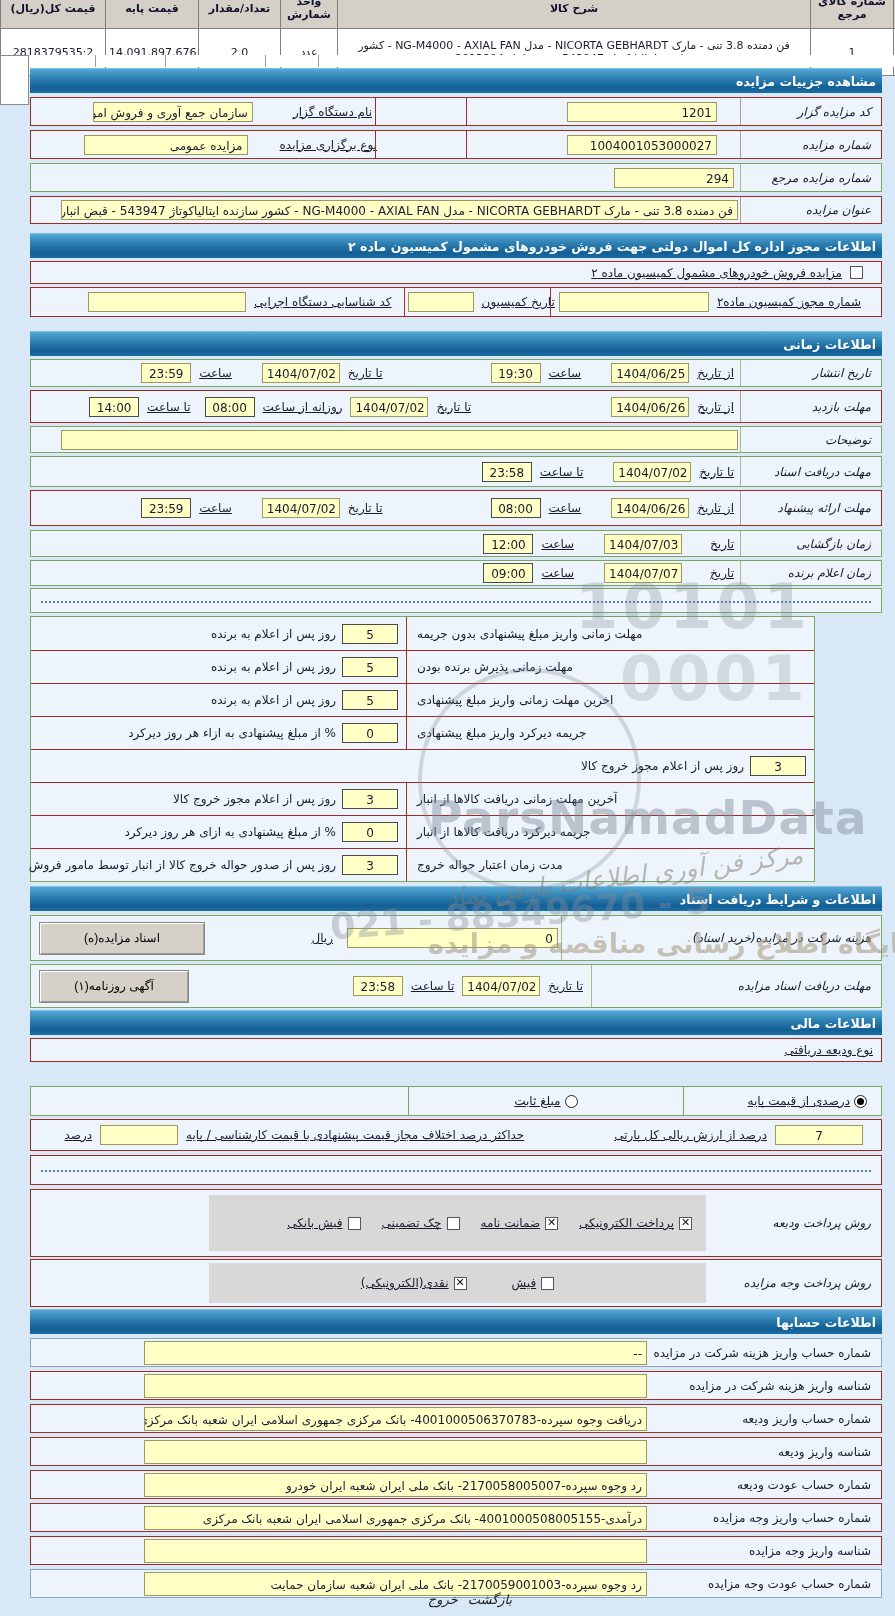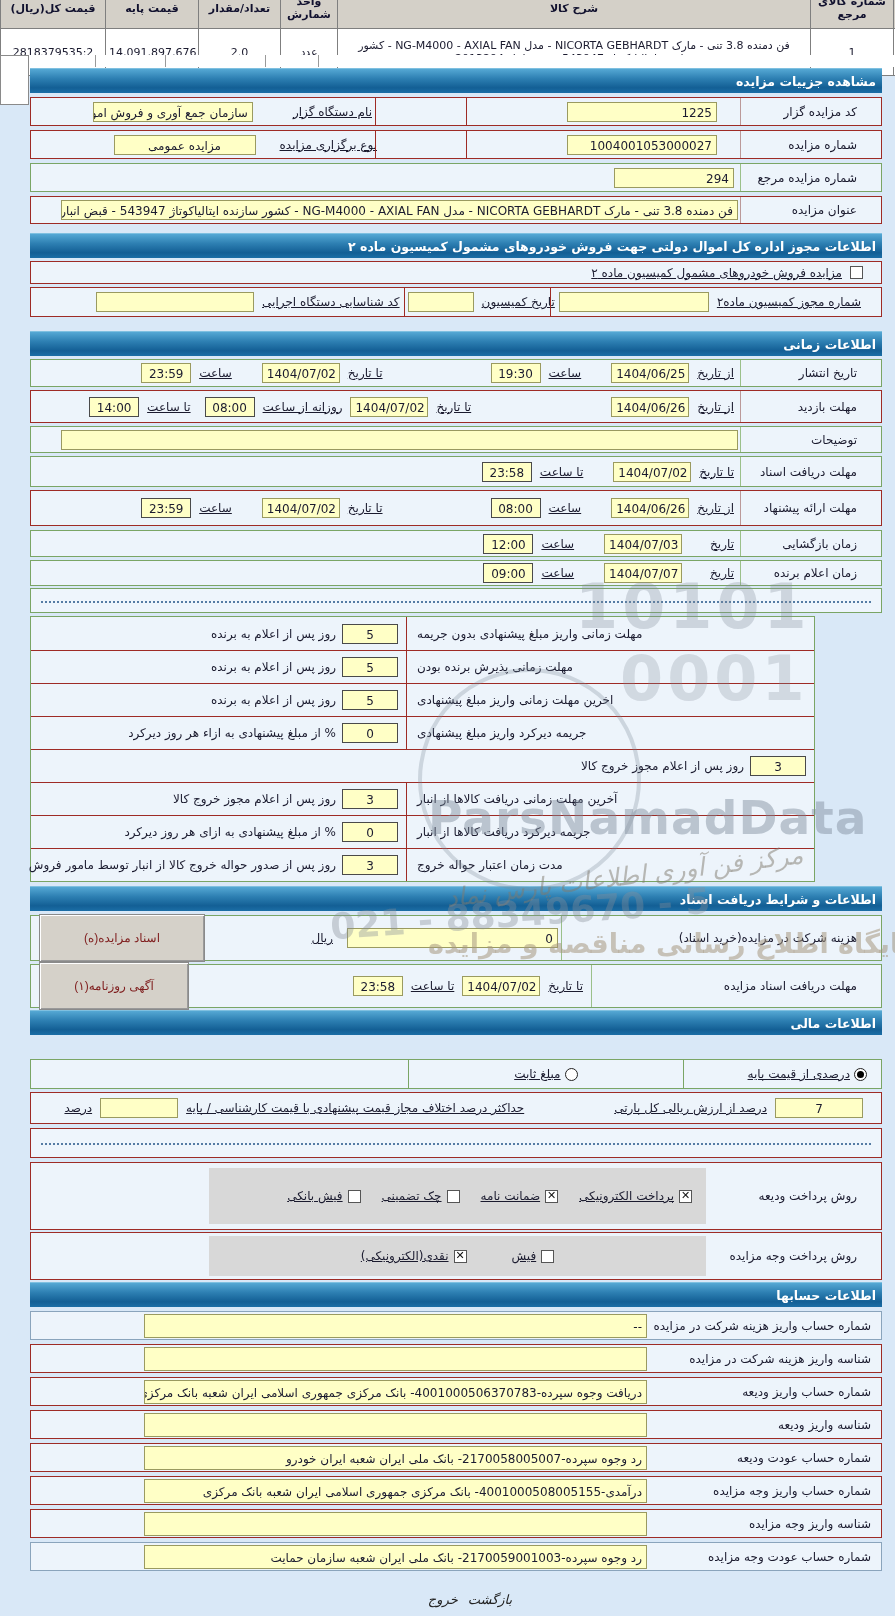--- a/index.html
+++ b/index.html
@@ -24,41 +24,41 @@
   .panel{position:absolute;top:68px;left:30px;width:852px;}
   .sec-bar{height:25px;line-height:25px;color:#fff;font-weight:bold;font-size:12.5px;
     padding-right:6px;box-sizing:border-box;
     background:linear-gradient(180deg,#55a8d4 0%,#2d7fb2 40%,#135f95 78%,#1b6ea6 100%);
     border-top:1px solid #7fc0e0;}
   .row{position:relative;display:flex;align-items:center;background:#edf4fb;box-sizing:border-box;
     border:1px solid #9e2b25;margin-top:4px;}
   .b-grn{border-color:#7aa565;}
   .b-red{border-color:#9e2b25;}
   .lblcol{flex:none;width:141px;align-self:stretch;display:flex;align-items:center;
-    padding-right:24px;box-sizing:border-box;border-left:1px solid #b99;}
+    padding-right:10px;box-sizing:border-box;border-left:1px solid #b99;font-style:italic;}
   .b-grn>.lblcol{border-left-color:#9bc08a;}
   .flbl{white-space:nowrap;text-decoration:underline;}
   .yin{background:#ffffc6;border:1px solid #9a9a60;height:20px;line-height:20px;box-sizing:border-box;
     padding:0 4px;white-space:nowrap;overflow:hidden;text-align:right;}
   .din{width:78px;text-align:center;direction:ltr;}
   .tin{width:50px;text-align:center;direction:ltr;}
   .dk{border-color:#4a4a4a;}
   .nin{background:#ffffc6;border:1px solid #4a4a4a;width:56px;height:20px;line-height:20px;
     text-align:center;direction:ltr;box-sizing:border-box;flex:none;}
   .vsep{position:absolute;top:0;bottom:0;width:1px;background:#9e2b25;}
   .vsep.g{background:#7aa565;}
   .g8{margin-right:8px;}
   .cb{flex:none;width:13px;height:13px;background:#fff;border:1px solid #555;display:inline-flex;
     align-items:center;justify-content:center;font-size:11px;line-height:11px;color:#111;box-sizing:border-box;}
   .cb.checked::after{content:"✕";margin-top:-1px;}
   .rd{flex:none;width:13px;height:13px;border:1px solid #222;border-radius:50%;background:#fff;box-sizing:border-box;}
   .rd.checked{position:relative;}
   .rd.checked::after{content:"";position:absolute;inset:2px;background:#000;border-radius:50%;}
   .btn{flex:none;background:#d5d1c9;border:1px solid #8a8a8a;box-shadow:inset 1px 1px 0 #fff,inset -1px -1px 0 #9a9a9a;
-    color:#7f1d1d;font-size:12px;height:48px;line-height:28px;text-align:center;cursor:pointer;}
+    color:#000000;font-size:12px;height:33px;line-height:28px;text-align:center;cursor:pointer;}
   .dash-row{position:relative;background:#eef5fc;border:1px solid #7aa565;box-sizing:border-box;margin-top:3px;}
   .dash-line{position:absolute;left:10px;right:10px;top:50%;border-top:2px dotted #2f5f8f;opacity:.8;}
   
   .dl-wrap{width:785px;margin-top:3px;margin-right:67px;border:1px solid #7aa565;box-sizing:border-box;background:#edf4fb;}
   .dl-row{display:flex;align-items:center;height:33px;border-top:1px solid #9e2b25;box-sizing:border-box;}
   .dl-row:first-child{border-top:none;}
   .dl-label{flex:none;width:408px;text-align:left;padding-left:10px;box-sizing:border-box;
     align-self:stretch;display:flex;align-items:center;justify-content:flex-end;border-left:1px solid #9e2b25;}
   .dl-suffix{margin-right:6px;white-space:nowrap;}
   .graybox{background:#d8d8d8;display:flex;align-items:center;box-sizing:border-box;}
@@ -117,34 +117,34 @@
 <div class="panel">
 
   <div class="sec-bar">مشاهده جزییات مزایده</div>
 
   <div class="row b-red" style="height:29px">
     <div class="vsep" style="right:414px"></div>
     <div class="vsep" style="right:505px"></div>
     <div class="lblcol">
         <span>کد مزایده گزار</span>
       </div>
-    <div class="yin" style="width:150px;margin-right:23px">1225</div>
+    <div class="yin" style="width:150px;margin-right:23px">1201</div>
     <span class="flbl" style="margin-right:195px">نام دستگاه گزار</span>
     <div class="yin" style="width:160px;margin-right:40px">سازمان جمع آوری و فروش امو</div>
   </div>
 
   <div class="row b-red" style="height:29px">
     <div class="vsep" style="right:414px"></div>
     <div class="vsep" style="right:505px"></div>
     <div class="lblcol">
         <span>شماره مزایده</span>
       </div>
     <div class="yin" style="width:150px;margin-right:23px">1004001053000027</div>
     <span class="flbl" style="margin-right:190px">نوع برگزاری مزایده</span>
-    <div class="yin" style="width:142px;margin-right:24px;text-align:center">مزایده عمومی</div>
+    <div class="yin" style="width:164px;margin-right:32px;text-align:right">مزایده عمومی</div>
   </div>
 
   <div class="row b-grn" style="height:29px">
     <div class="lblcol">
         <span>شماره مزایده مرجع</span>
       </div>
     <div class="yin" style="width:120px;margin-right:6px">294</div>
   </div>
 
   <div class="row b-red" style="height:28px">
@@ -161,21 +161,21 @@
     <span class="flbl g8">مزایده فروش خودروهای مشمول کمیسیون ماده ۲</span>
   </div>
 
   <div class="row b-red" style="height:30px;margin-top:3px">
     <div class="vsep" style="right:330px"></div>
     <div class="vsep" style="right:476px"></div>
     <span class="flbl" style="margin-right:20px">شماره مجوز کمیسیون ماده۲</span>
     <div class="yin g8" style="width:150px"></div>
     <span class="flbl" style="margin-right:4px">تاریخ کمیسیون</span>
     <div class="yin g8" style="width:66px"></div>
-    <span class="flbl" style="margin-right:8px">کد شناسایی دستگاه اجرایی</span>
+    <span class="flbl" style="margin-right:16px">کد شناسایی دستگاه اجرایی</span>
     <div class="yin g8" style="width:158px"></div>
   </div>
 
   <div class="sec-bar" style="margin-top:14px">اطلاعات زمانی</div>
 
   <div class="row b-grn" style="height:28px;margin-top:3px">
     <div class="lblcol">
         <span>تاریخ انتشار</span>
       </div>
     <span class="flbl" style="margin-right:6px">از تاریخ</span>
@@ -316,20 +316,23 @@
       </div>
     <span class="flbl" style="margin-right:8px">تا تاریخ</span>
     <div class="yin din g8">1404/07/02</div>
     <span class="flbl g8">تا ساعت</span>
     <div class="yin tin g8">23:58</div>
     <button class="btn" style="width:150px;margin-right:auto;margin-left:8px">آگهی روزنامه(۱)</button>
   </div>
 
   <div class="sec-bar" style="margin-top:2px">اطلاعات مالی</div>
 
+  <div class="row b-red" style="height:24px;margin-top:3px">
+    <span class="flbl" style="margin-right:8px">نوع ودیعه دریافتی</span>
+  </div>
 
   <div class="row b-grn" style="height:30px;margin-top:24px">
     <div class="vsep g" style="right:197px"></div>
     <div class="vsep g" style="right:472px"></div>
     <span class="rd checked" style="margin-right:14px"></span>
     <span class="flbl" style="margin-right:4px">درصدی از قیمت پایه</span>
     <span class="rd" style="margin-right:170px"></span>
     <span class="flbl" style="margin-right:4px">مبلغ ثابت</span>
   </div>
 

